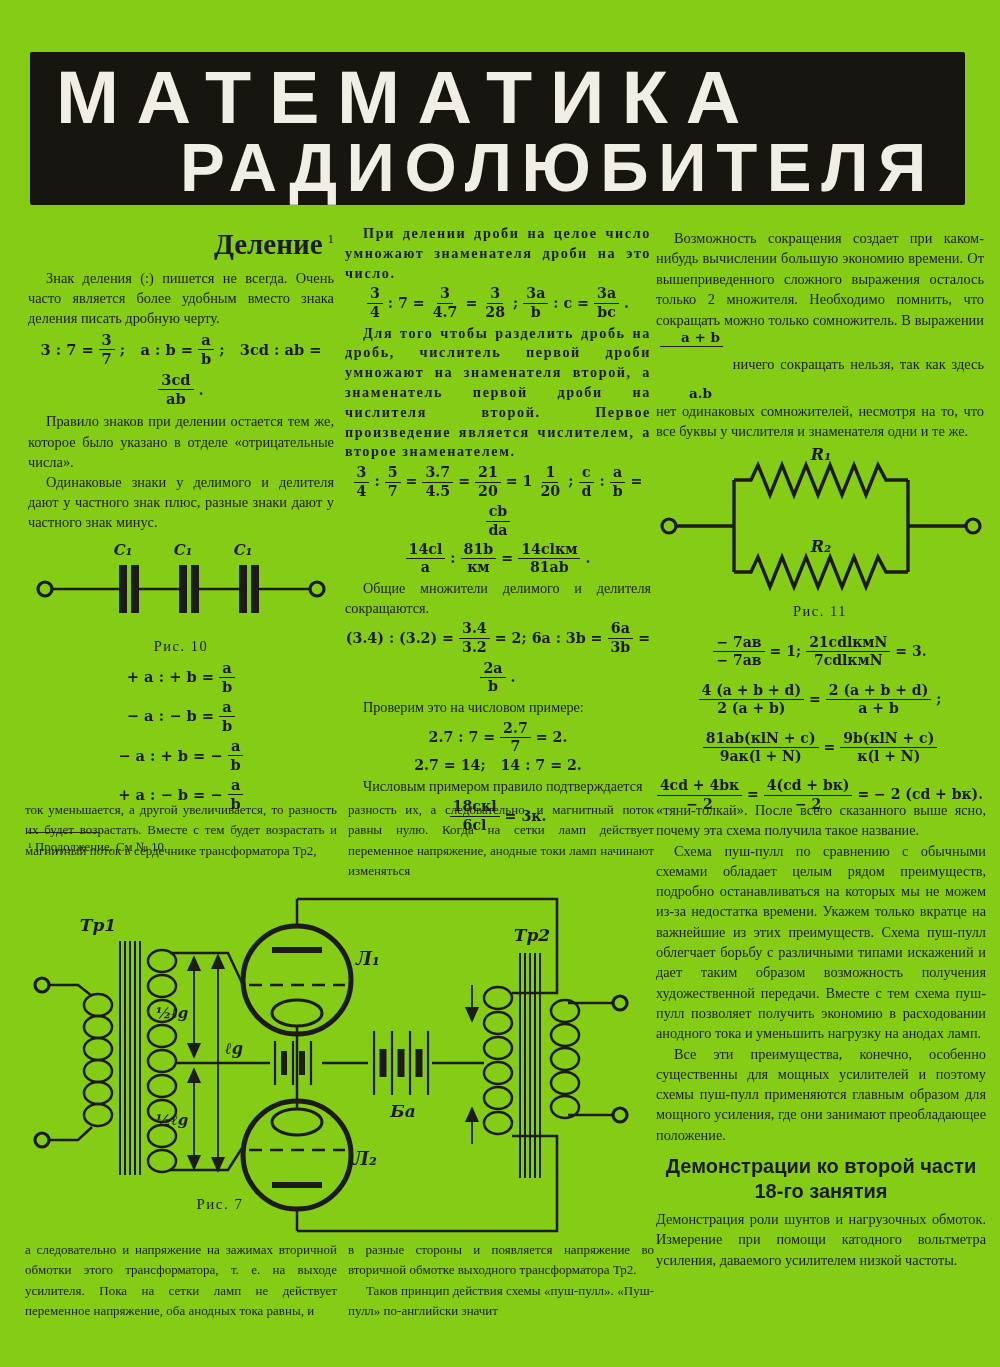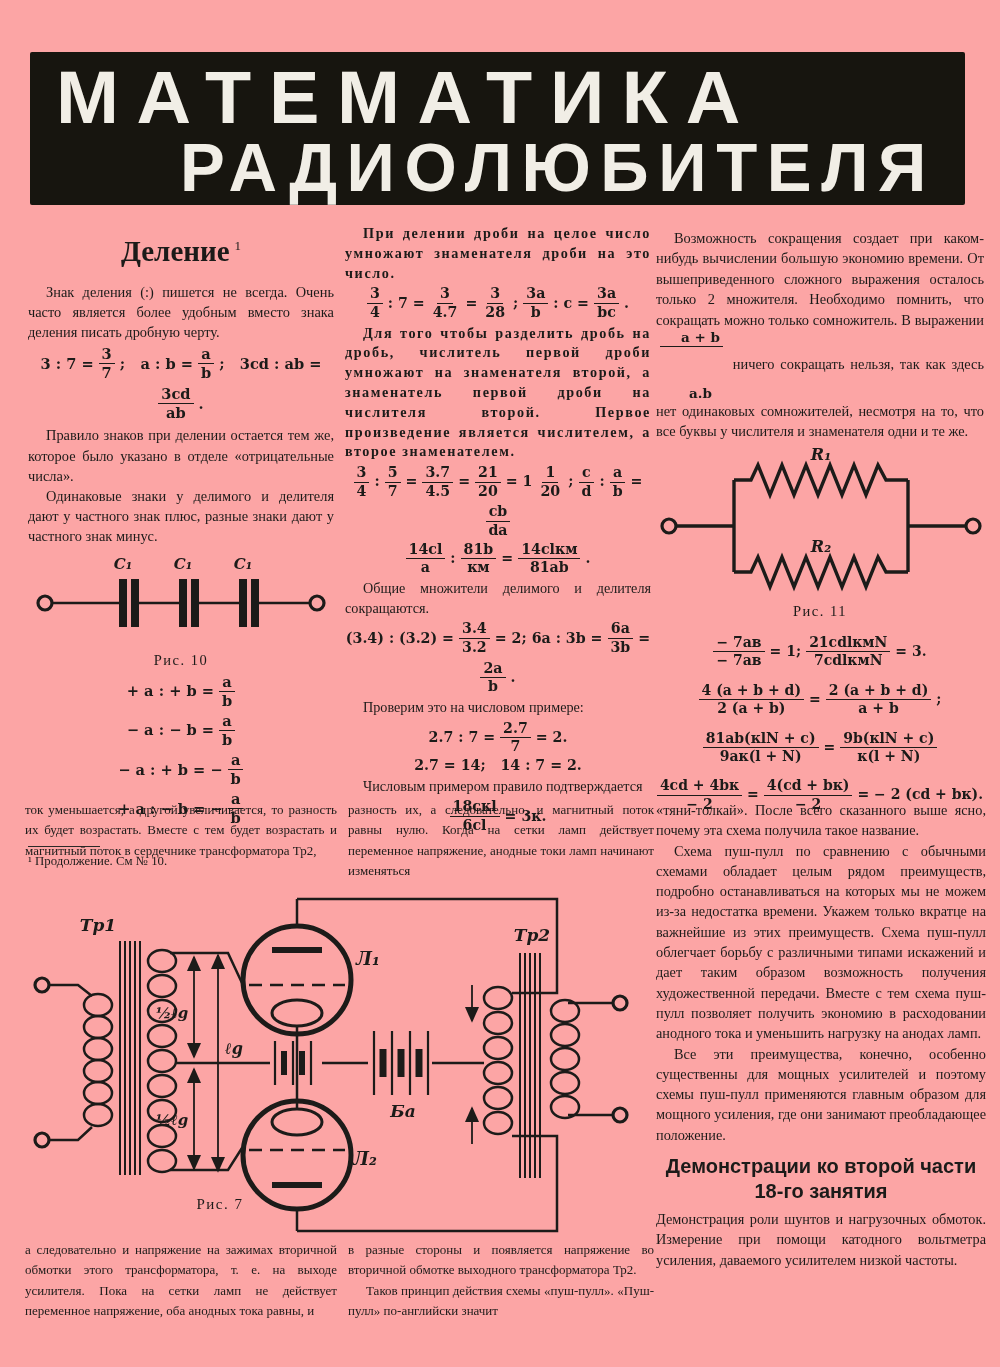--- a/index.html
+++ b/index.html
@@ -1,37 +1,37 @@
 <!DOCTYPE html>
 <html><head>
 <meta charset="utf-8">
 <style>
   * { margin:0; padding:0; box-sizing:border-box; }
   body { margin:0; background:#e9e6de; }
-  .page { position:relative; width:1000px; height:1367px; background:#fca5a5;
+  .page { position:relative; width:1000px; height:1367px; background:#84cc16;
           font-family:"Liberation Serif", serif; color:#1c1b19; overflow:hidden; }
 
   
   .masthead { position:absolute; left:30px; top:52px; width:935px; height:153px;
               background:#17150f; color:#f1eee6; overflow:hidden; border-radius:2px; }
   .mline { position:absolute; font-family:"Liberation Sans", sans-serif; font-weight:bold;
            white-space:nowrap; transform-origin:left top; }
   .m1 { left:26px; top:4px;  font-size:60px; letter-spacing:14px; transform:scaleX(1.26) scaleY(1.22); }
   .m2 { left:150px; top:76px; font-size:56px; letter-spacing:8px;  transform:scaleX(1.2)  scaleY(1.22); }
 
   
   .col { position:absolute; text-align:justify; }
   .c1 { left:28px;  top:224px; width:306px; font-size:14.4px; line-height:20.2px; }
   .c2 { left:345px; top:224px; width:306px; font-size:14.2px; line-height:19.8px; }
   .c3 { left:656px; top:228px; width:328px; font-size:14.4px; line-height:20.4px; }
   p { text-indent:18px; }
   .noindent { text-indent:0; }
   .spaced { letter-spacing:1.6px;font-weight:bold; }
 
-  h1.div-title { font-size:29px; line-height:43px; text-align:center; font-weight:bold; margin:0 0 9px; }
+  h1.div-title { font-size:29px; line-height:30px; text-align:right; font-weight:bold; margin:0 0 9px; }
   h1.div-title sup { font-size:13px; font-weight:normal; margin-left:5px; }
 
   .formula { display:flex; flex-wrap:wrap; align-items:center; justify-content:center;
              gap:5px; font-family:"DejaVu Serif", serif; font-weight:bold; font-size:14.6px;
              margin:4px 0; text-indent:0; line-height:1.1; }
   .c2 .formula { margin:3px 0; font-size:14.2px; }
   .c3 .formula { margin:14px 0; font-size:14px; }
   .frac { display:inline-flex; flex-direction:column; align-items:center; }
   .frac .num { border-bottom:1.4px solid #1c1b19; padding:0 3px 1px; }
   .frac .den { padding:1px 3px 0; }

